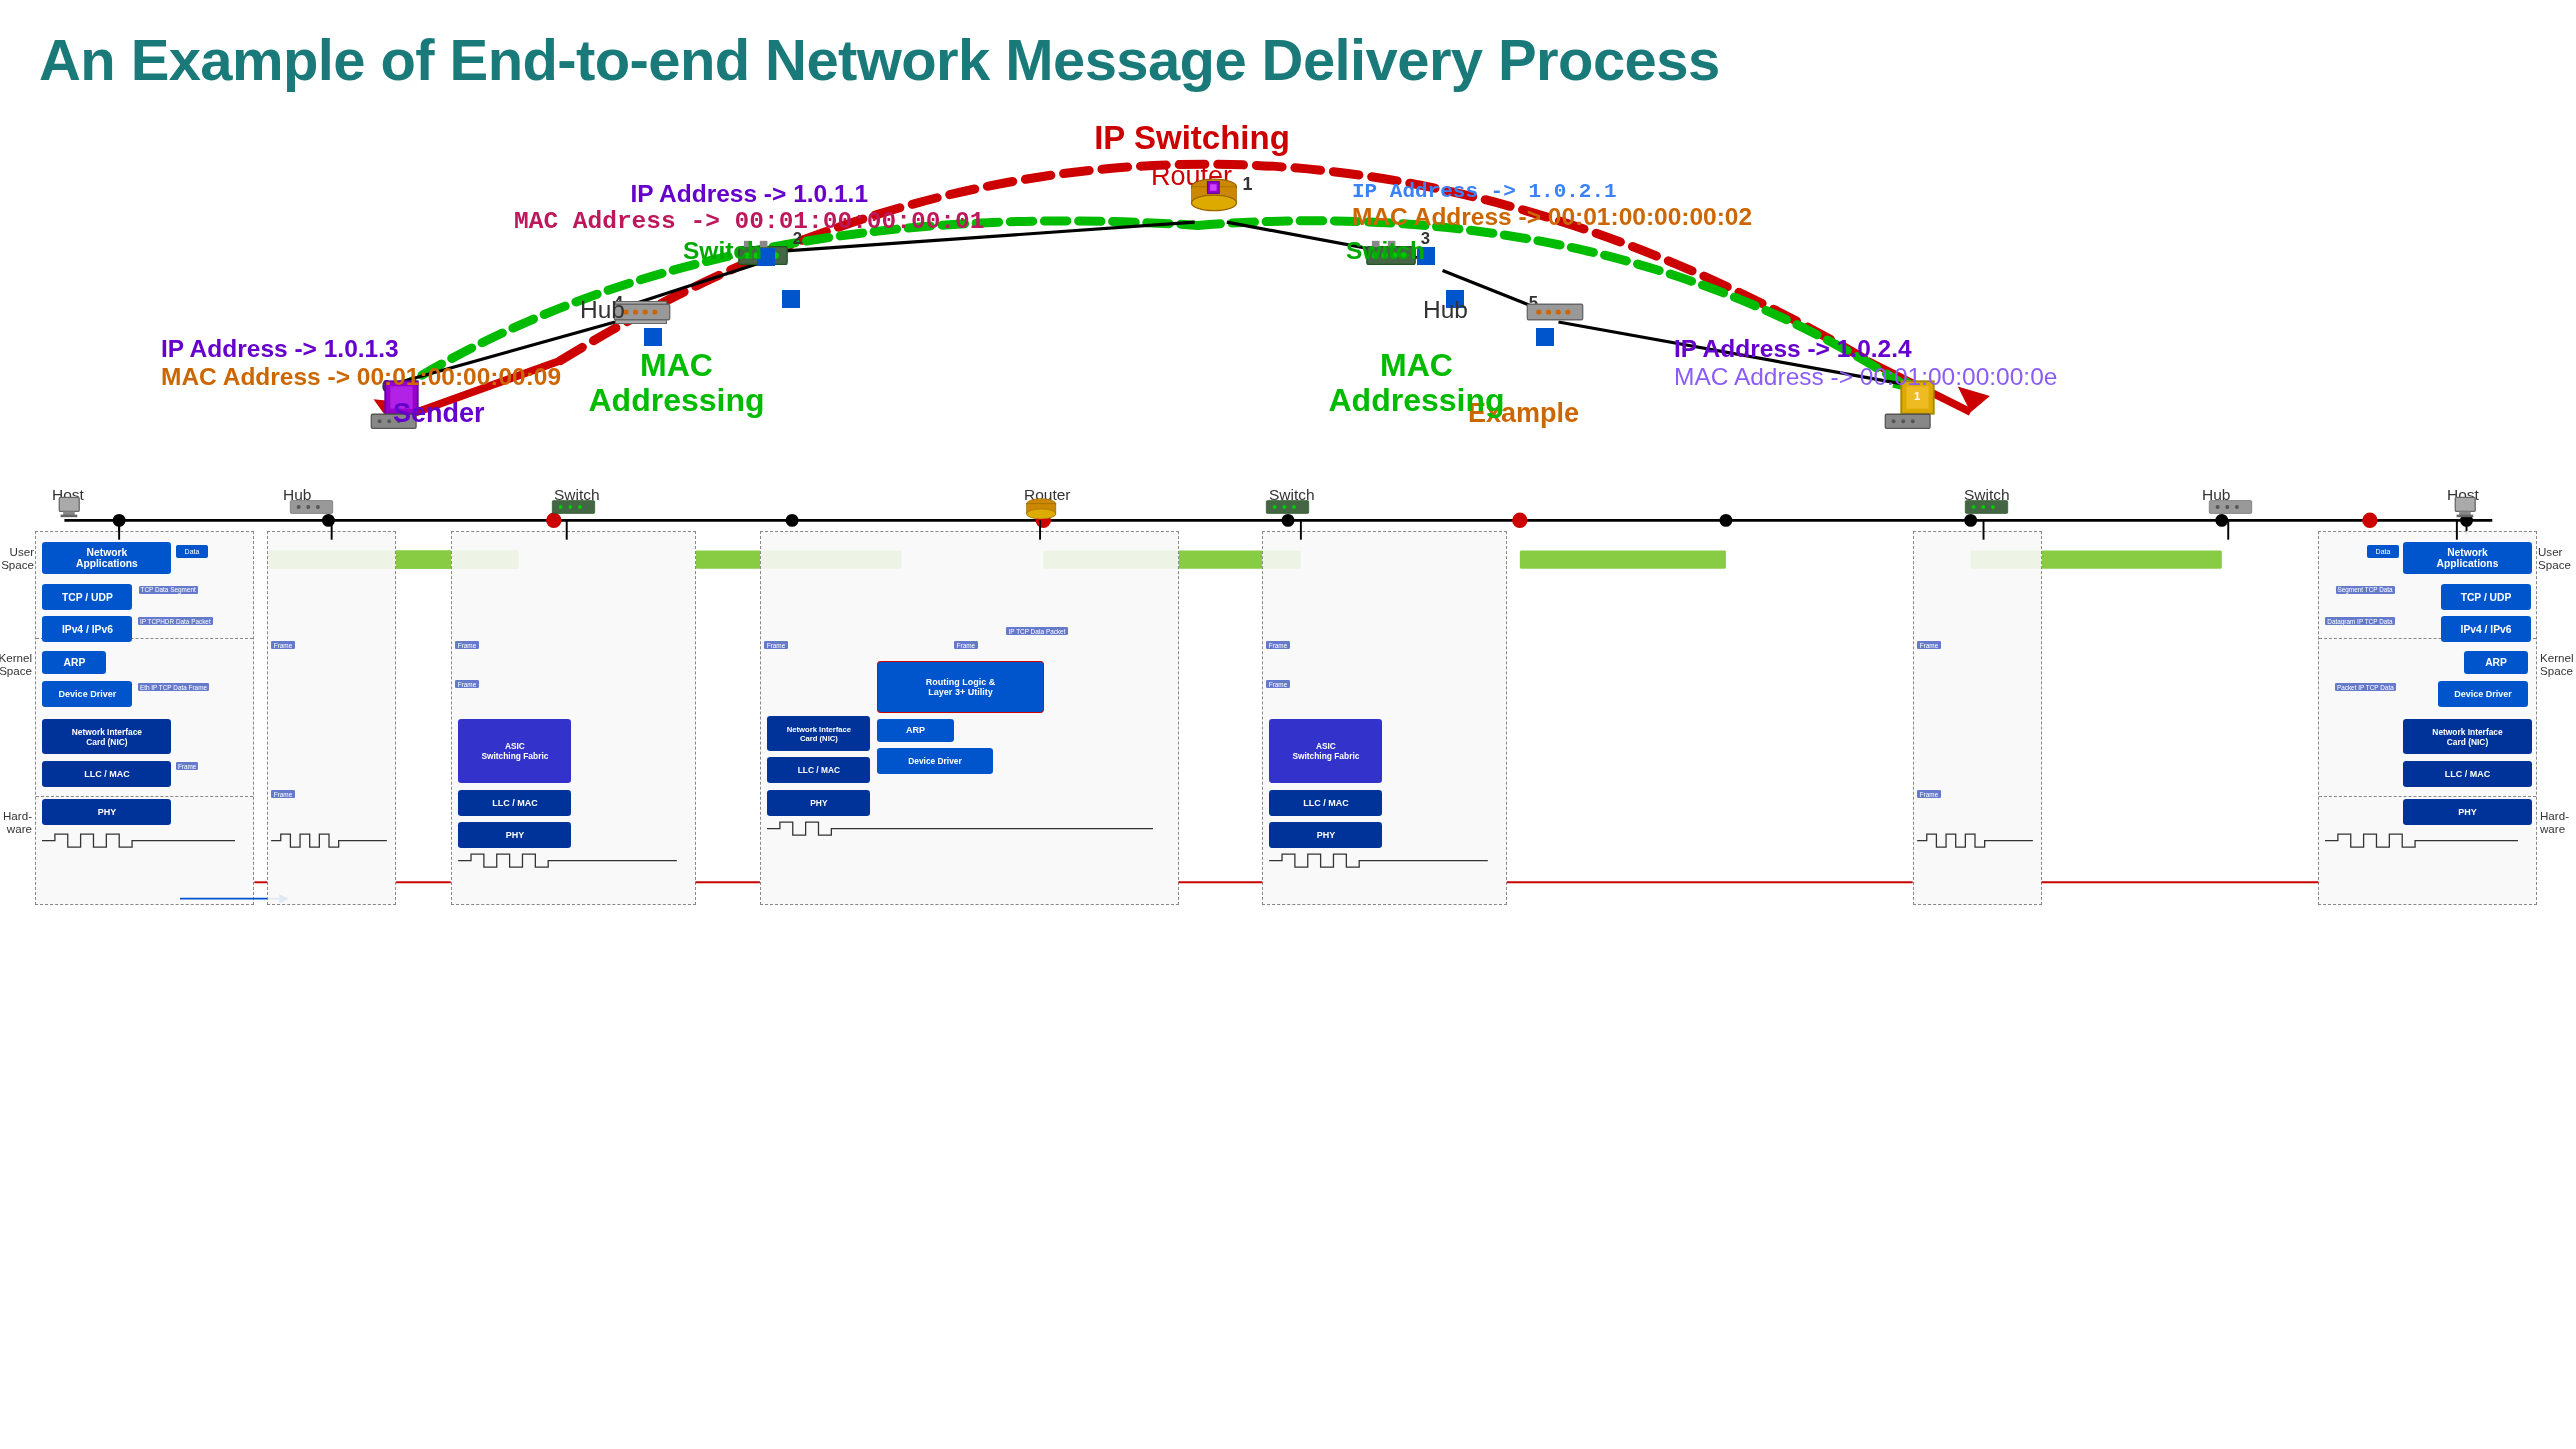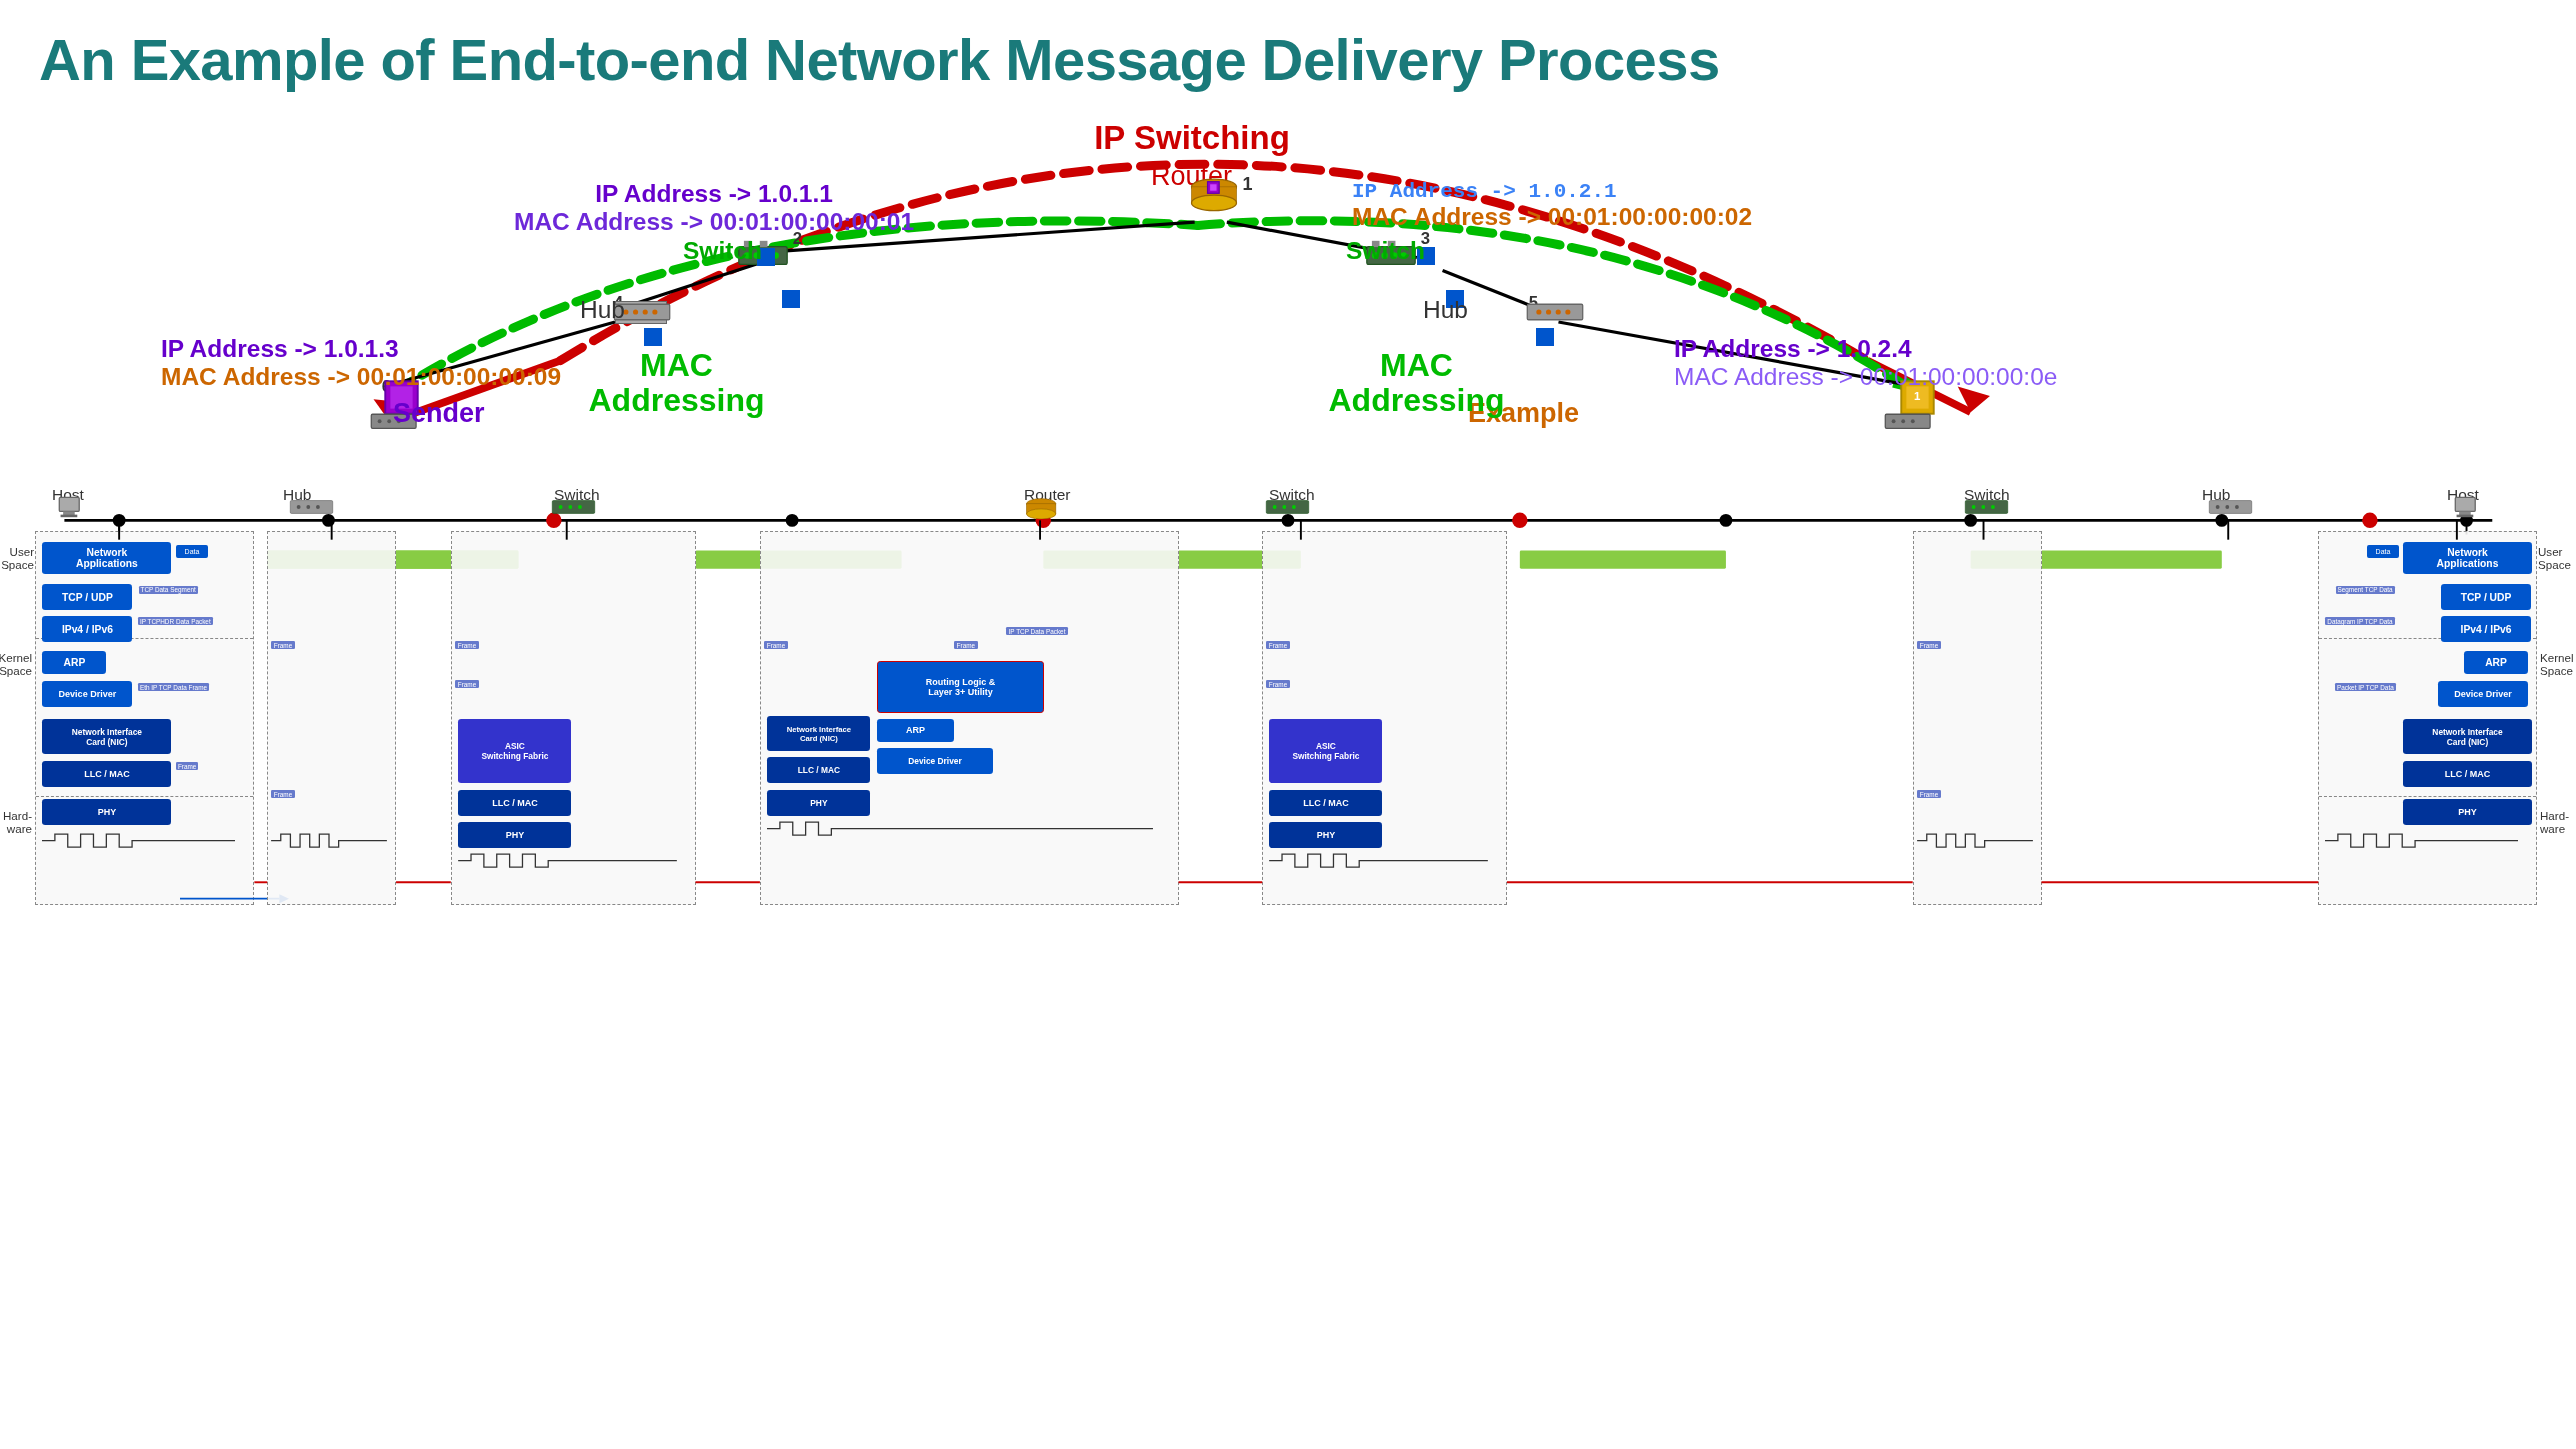--- a/index.html
+++ b/index.html
@@ -65,21 +65,22 @@
       margin-left: 12px;
     }
     .node-label-left .ip-addr {
       font-size: 24.5px;
       font-weight: bold;
       color: #6600cc;
     }
     .node-label-left .mac-addr {
       font-size: 24.5px;
       font-weight: bold;
-      color: #6d28d9;
+      color: #be185d;
+      font-family: Liberation Mono, monospace;
     }
 
     .node-label-right {
       position: absolute;
       top: 180px;
       left: 1352px;
       text-align: left;
     }
     .node-label-right .ip-addr {
       font-size: 21px;

